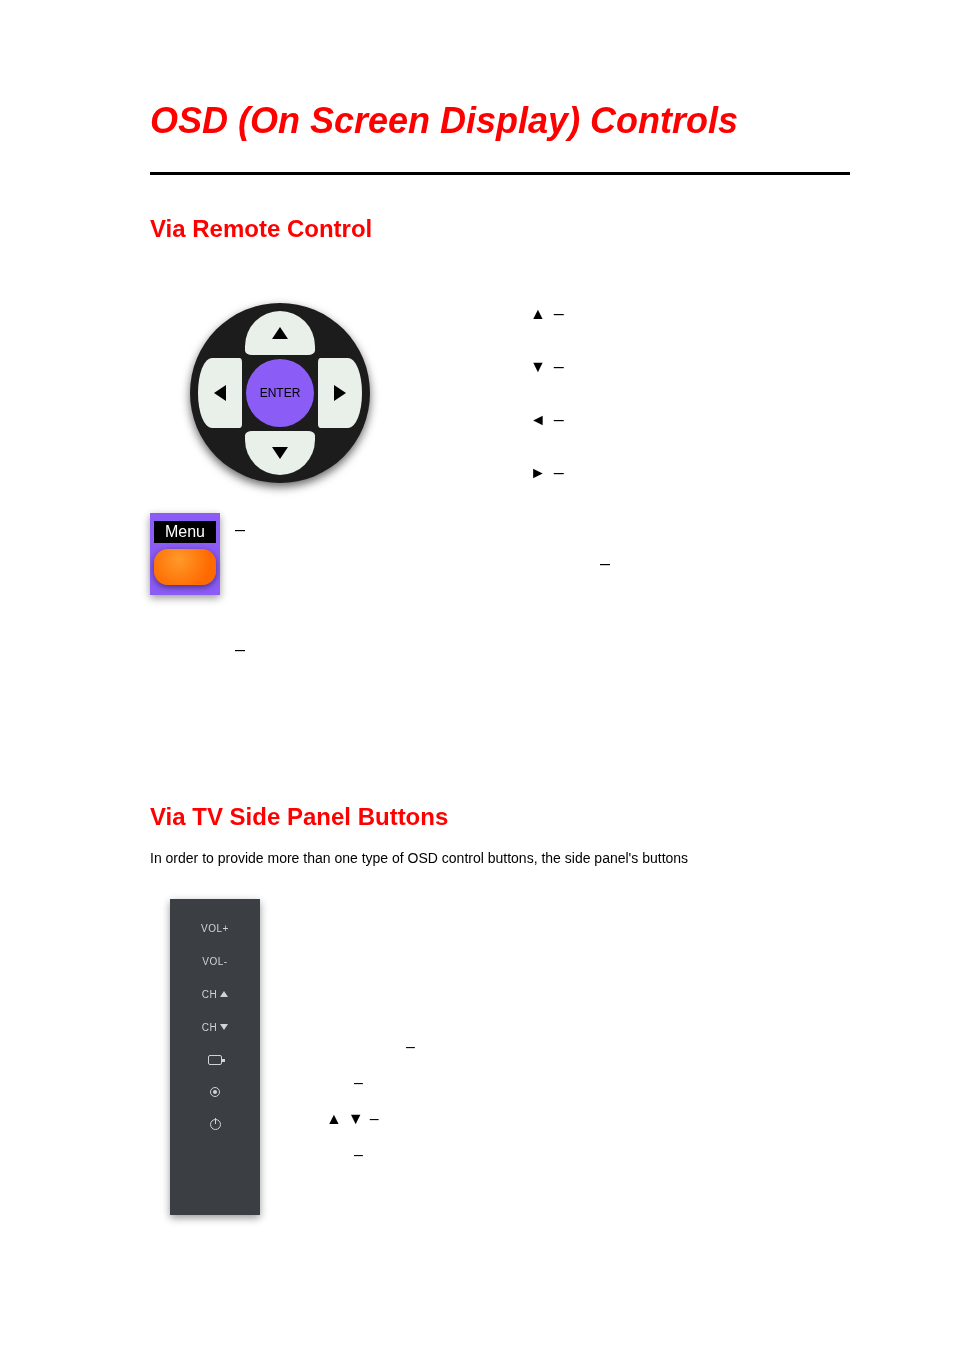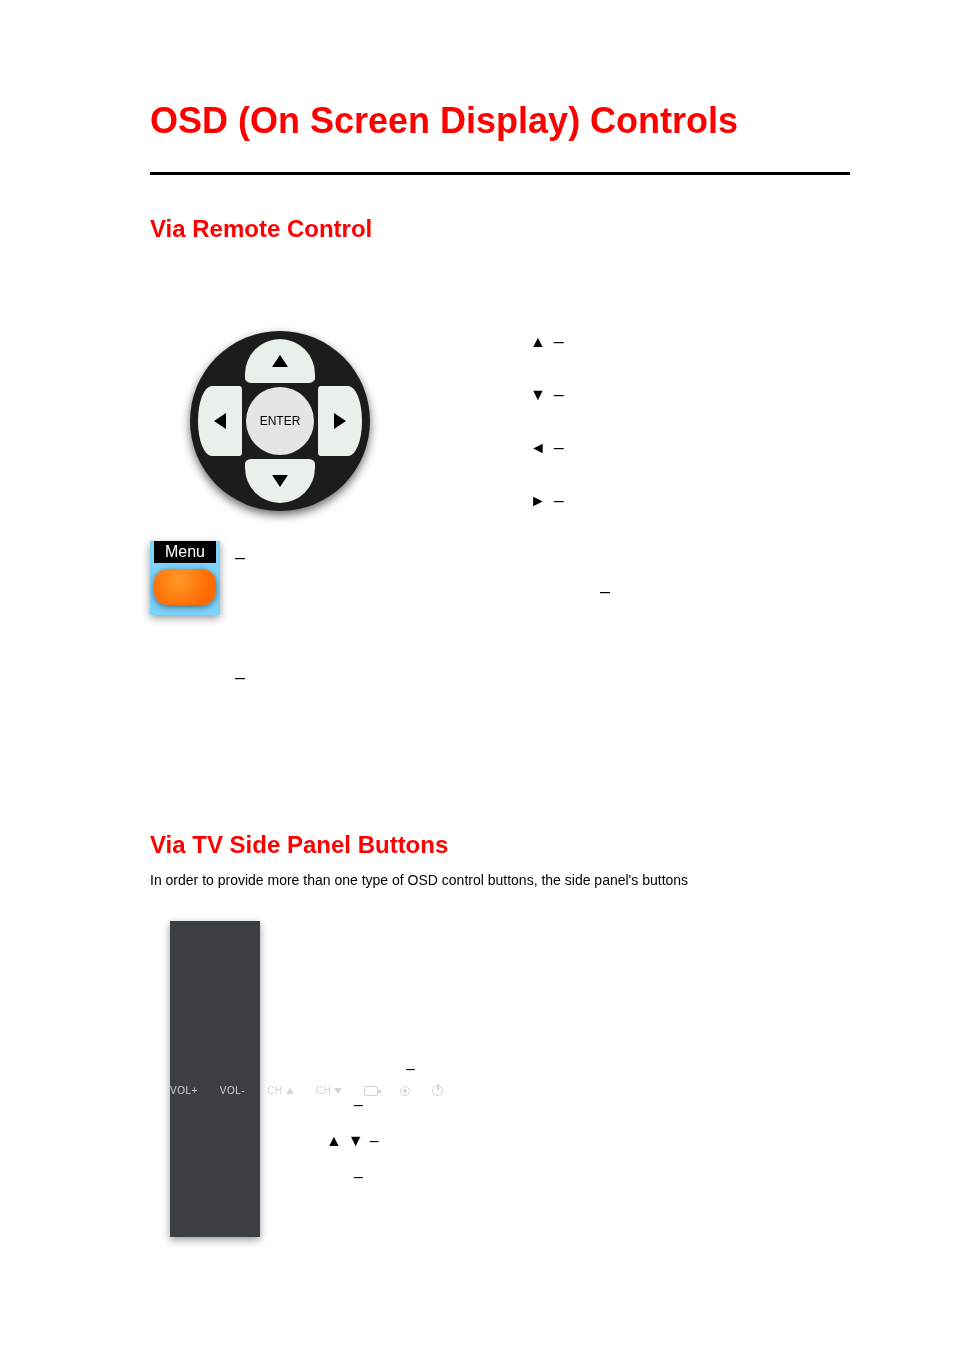--- a/index.html
+++ b/index.html
@@ -11,32 +11,33 @@
     color: #000;
     padding: 100px 100px 0 150px;
     position: relative;
   }
   .title {
     color: #ff0000;
     font-size: 36px;
     font-weight: bold;
     font-family: Arial, sans-serif;
     margin-bottom: 30px;
+    font-style: italic;
   }
   .rule {
     border: none;
     border-top: 3px solid #000;
     width: 700px;
     margin-bottom: 40px;
   }
   .section-h {
     color: #ff0000;
     font-size: 24px;
     font-weight: bold;
-    margin-bottom: 88px;
+    margin-bottom: 60px;
   }
   .remote-area {
     position: relative;
     height: 480px;
   }
   .dpad {
     position: absolute;
     left: 40px;
     top: 0;
     width: 180px;
@@ -57,21 +58,21 @@
     justify-content: center;
   }
   .dpad-up { left: 55px; top: 8px; width: 70px; height: 44px; border-radius: 50% 50% 10% 10% / 80% 80% 10% 10%; }
   .dpad-down { left: 55px; bottom: 8px; width: 70px; height: 44px; border-radius: 10% 10% 50% 50% / 10% 10% 80% 80%; }
   .dpad-left { left: 8px; top: 55px; width: 44px; height: 70px; border-radius: 50% 10% 10% 50% / 80% 10% 10% 80%; }
   .dpad-right { right: 8px; top: 55px; width: 44px; height: 70px; border-radius: 10% 50% 50% 10% / 10% 80% 80% 10%; }
   .dpad-center {
     position: absolute;
     left: 56px; top: 56px; width: 68px; height: 68px;
     border-radius: 50%;
-    background: #e5e5e5;
+    background: #8b5cf6;
     display: flex; align-items: center; justify-content: center;
     font-size: 12px;
     font-family: Arial, sans-serif;
   }
   .tri { width: 0; height: 0; border-style: solid; }
   .tri-up { border-width: 0 8px 12px 8px; border-color: transparent transparent #000 transparent; }
   .tri-down { border-width: 12px 8px 0 8px; border-color: #000 transparent transparent transparent; }
   .tri-left { border-width: 8px 12px 8px 0; border-color: transparent #000 transparent transparent; }
   .tri-right { border-width: 8px 0 8px 12px; border-color: transparent transparent transparent #000; }
 
@@ -109,38 +110,38 @@
   }
   .orange-btn {
     width: 62px;
     height: 36px;
     background: radial-gradient(circle at 40% 30%, #ff9a2a, #ff6a00 70%);
     border-radius: 14px;
     margin: 6px auto 0;
     box-shadow: 0 2px 6px rgba(0,0,0,0.5);
   }
   .orange-container {
-    background: #7dd3fc;
-    padding: 0 4px 10px;
+    background: #8b5cf6;
+    padding: 8px 4px 10px;
     box-shadow: 0 3px 8px rgba(0,0,0,0.4);
   }
   .dash-after {
     position: absolute;
     font-size: 18px;
   }
   .dash-menu { left: 85px; top: 216px; }
   .dash-exit { left: 85px; top: 336px; }
   .dash-solo { position: absolute; left: 450px; top: 250px; font-size: 18px; }
 
   .section2-h {
     color: #ff0000;
     font-size: 24px;
     font-weight: bold;
     margin-top: 20px;
-    margin-bottom: 12px;
+    margin-bottom: 18px;
   }
   .body-text {
     font-size: 14px;
     line-height: 1.4;
     margin-bottom: 30px;
     width: 700px;
   }
   .panel-area {
     position: relative;
     height: 380px;
@@ -148,21 +149,21 @@
   .side-panel {
     position: absolute;
     left: 20px;
     top: 0;
     width: 90px;
     height: 316px;
     background: #3b3f43;
     box-shadow: 0 3px 8px rgba(0,0,0,0.4);
     padding: 24px 0 0;
     display: flex;
-    flex-direction: row;
+    flex-direction: column;
     align-items: center;
     gap: 22px;
   }
   .sp-label {
     color: #d0d4d8;
     font-size: 10px;
     font-family: Arial, sans-serif;
     letter-spacing: 0.5px;
     display: flex;
     align-items: center;

